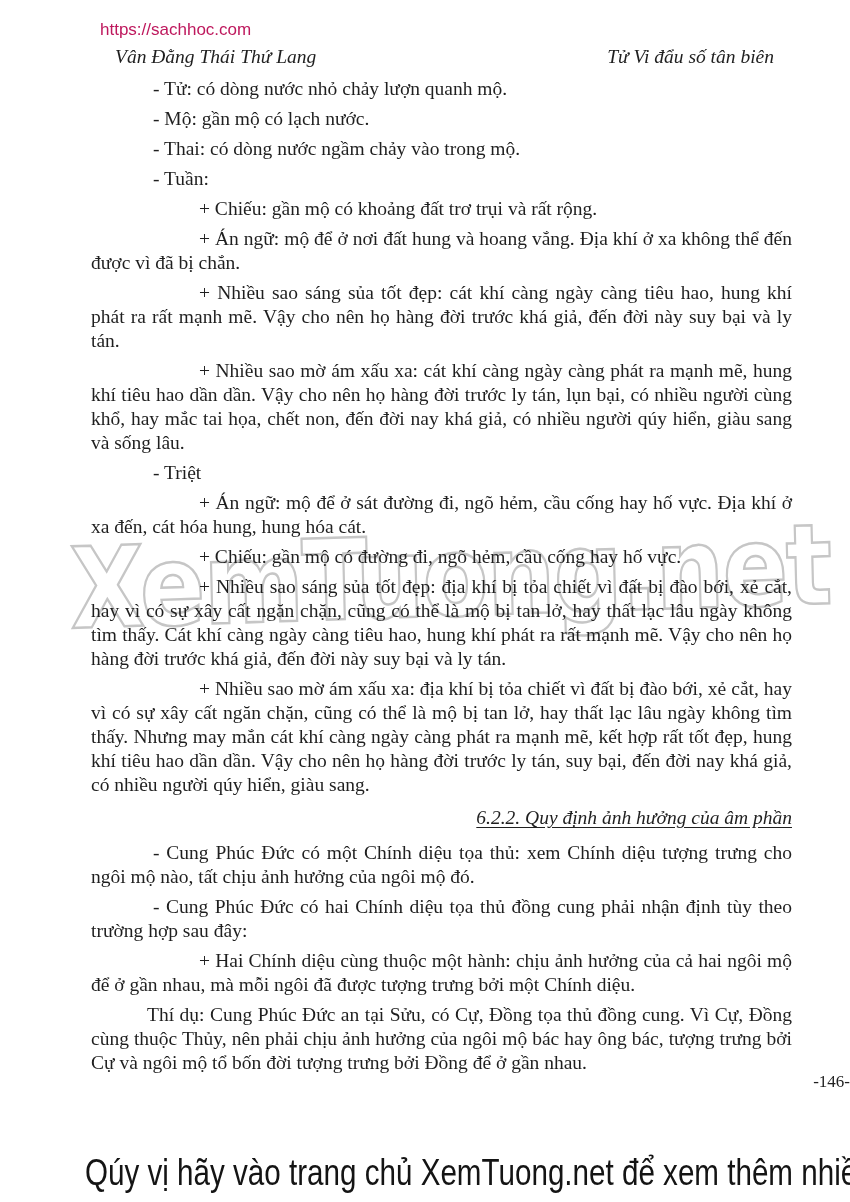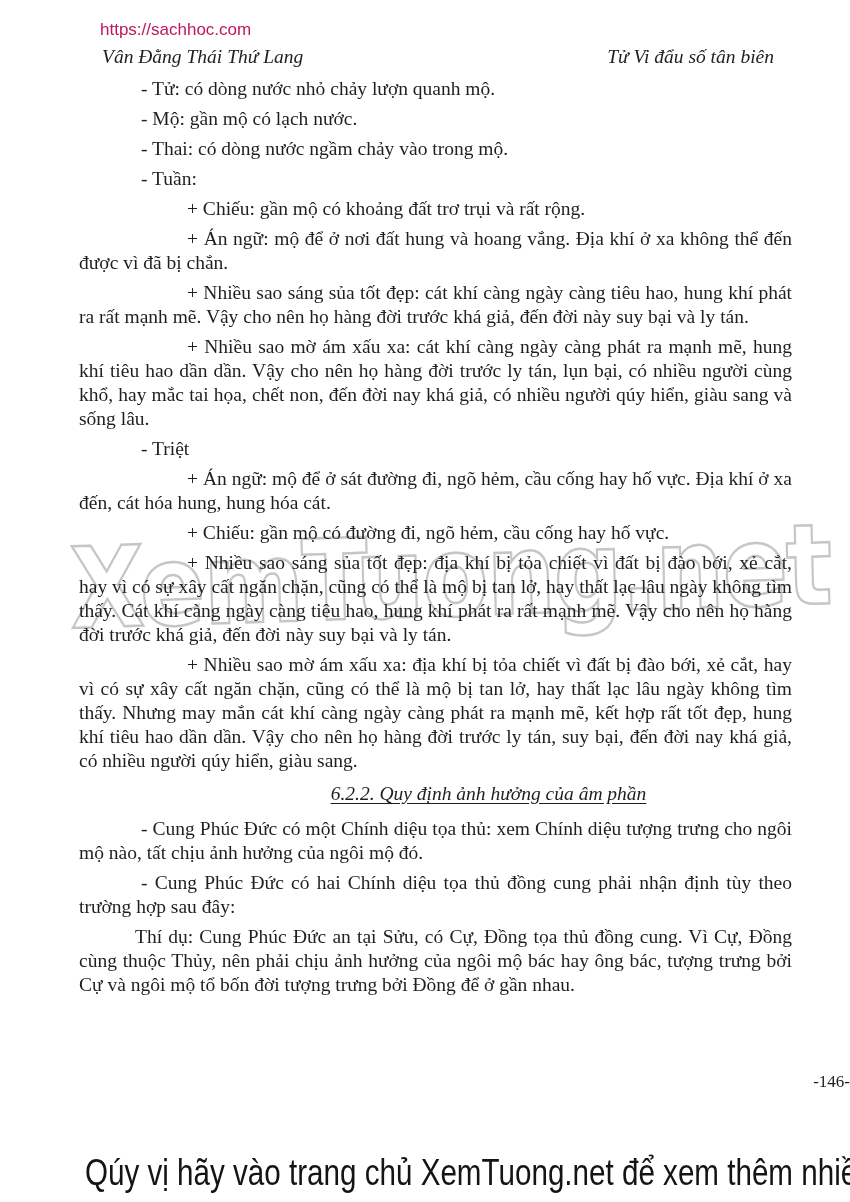--- a/index.html
+++ b/index.html
@@ -27,35 +27,35 @@
     text-decoration: none;
     display: inline-block;
   }
   .head-row {
     display: flex;
     justify-content: space-between;
     font-style: italic;
     font-size: 19.5px;
     margin: 0 0 9px 0;
   }
-  .head-row .hl { margin-left: 27px; text-align: right; }
+  .head-row .hl { margin-left: 40px; text-align: right; }
   .head-row .hr { margin-right: 18px; }
   .blk {
-    margin: 0 0 6px 4px;
+    margin: 0 0 6px 16px;
     font-size: 19.5px;
     line-height: 24px;
     text-align: justify;
   }
   .item-1 { text-indent: 62px; }
   .item-2 { text-indent: 108px; }
   .heading {
     margin: 9px 0 11px 0;
     padding-left: 110px;
     text-indent: 0;
-    text-align: center;
+    text-align: right;
     font-style: italic;
     text-decoration: underline;
     text-underline-offset: 3px;
   }
   .example { text-indent: 56px; }
   .watermark {
     position: absolute;
     left: 70px;
     top: 528px;
     z-index: 0;
@@ -118,20 +118,21 @@
         <p class="blk item-2">+ Nhiều sao sáng sủa tốt đẹp: cát khí càng ngày càng tiêu hao, hung khí phát ra rất mạnh mẽ. Vậy cho nên họ hàng đời trước khá giả, đến đời này suy bại và ly tán.</p>
         <p class="blk item-2">+ Nhiều sao mờ ám xấu xa: cát khí càng ngày càng phát ra mạnh mẽ, hung khí tiêu hao dần dần. Vậy cho nên họ hàng đời trước ly tán, lụn bại, có nhiều người cùng khổ, hay mắc tai họa, chết non, đến đời nay khá giả, có nhiều người qúy hiển, giàu sang và sống lâu.</p>
         <p class="blk item-1">- Triệt</p>
         <p class="blk item-2">+ Án ngữ: mộ để ở sát đường đi, ngõ hẻm, cầu cống hay hố vực. Địa khí ở xa đến, cát hóa hung, hung hóa cát.</p>
         <p class="blk item-2">+ Chiếu: gần mộ có đường đi, ngõ hẻm, cầu cống hay hố vực.</p>
         <p class="blk item-2">+ Nhiều sao sáng sủa tốt đẹp: địa khí bị tỏa chiết vì đất bị đào bới, xẻ cắt, hay vì có sự xây cất ngăn chặn, cũng có thể là mộ bị tan lở, hay thất lạc lâu ngày không tìm thấy. Cát khí càng ngày càng tiêu hao, hung khí phát ra rất mạnh mẽ. Vậy cho nên họ hàng đời trước khá giả, đến đời này suy bại và ly tán.</p>
         <p class="blk item-2">+ Nhiều sao mờ ám xấu xa: địa khí bị tỏa chiết vì đất bị đào bới, xẻ cắt, hay vì có sự xây cất ngăn chặn, cũng có thể là mộ bị tan lở, hay thất lạc lâu ngày không tìm thấy. Nhưng may mắn cát khí càng ngày càng phát ra mạnh mẽ, kết hợp rất tốt đẹp, hung khí tiêu hao dần dần. Vậy cho nên họ hàng đời trước ly tán, suy bại, đến đời nay khá giả, có nhiều người qúy hiển, giàu sang.</p>
         <p class="blk heading">6.2.2. Quy định ảnh hưởng của âm phần</p>
         <p class="blk item-1">- Cung Phúc Đức có một Chính diệu tọa thủ: xem Chính diệu tượng trưng cho ngôi mộ nào, tất chịu ảnh hưởng của ngôi mộ đó.</p>
         <p class="blk item-1">- Cung Phúc Đức có hai Chính diệu tọa thủ đồng cung phải nhận định tùy theo trường hợp sau đây:</p>
+        <p class="blk item-2">+ Hai Chính diệu cùng thuộc một hành: chịu ảnh hưởng của cả hai ngôi mộ để ở gần nhau, mà mỗi ngôi đã được tượng trưng bởi một Chính diệu.</p>
         <p class="blk example">Thí dụ: Cung Phúc Đức an tại Sửu, có Cự, Đồng tọa thủ đồng cung. Vì Cự, Đồng cùng thuộc Thủy, nên phải chịu ảnh hưởng của ngôi mộ bác hay ông bác, tượng trưng bởi Cự và ngôi mộ tổ bốn đời tượng trưng bởi Đồng để ở gần nhau.</p>
       </div>
   </div>
 
   <div class="page-number">-146-</div>
 
   <div class="footer-note">Qúy vị hãy vào trang chủ XemTuong.net để xem thêm nhiều mục hay khác</div>
 
 </div>
 

